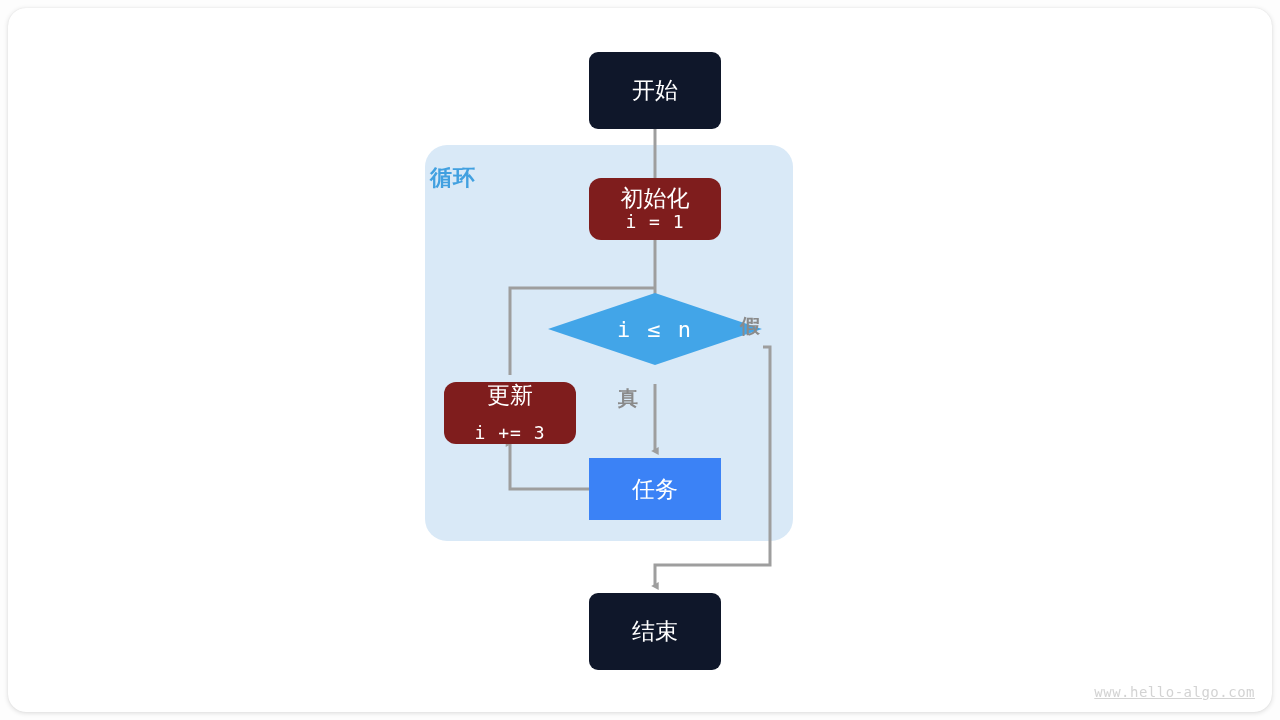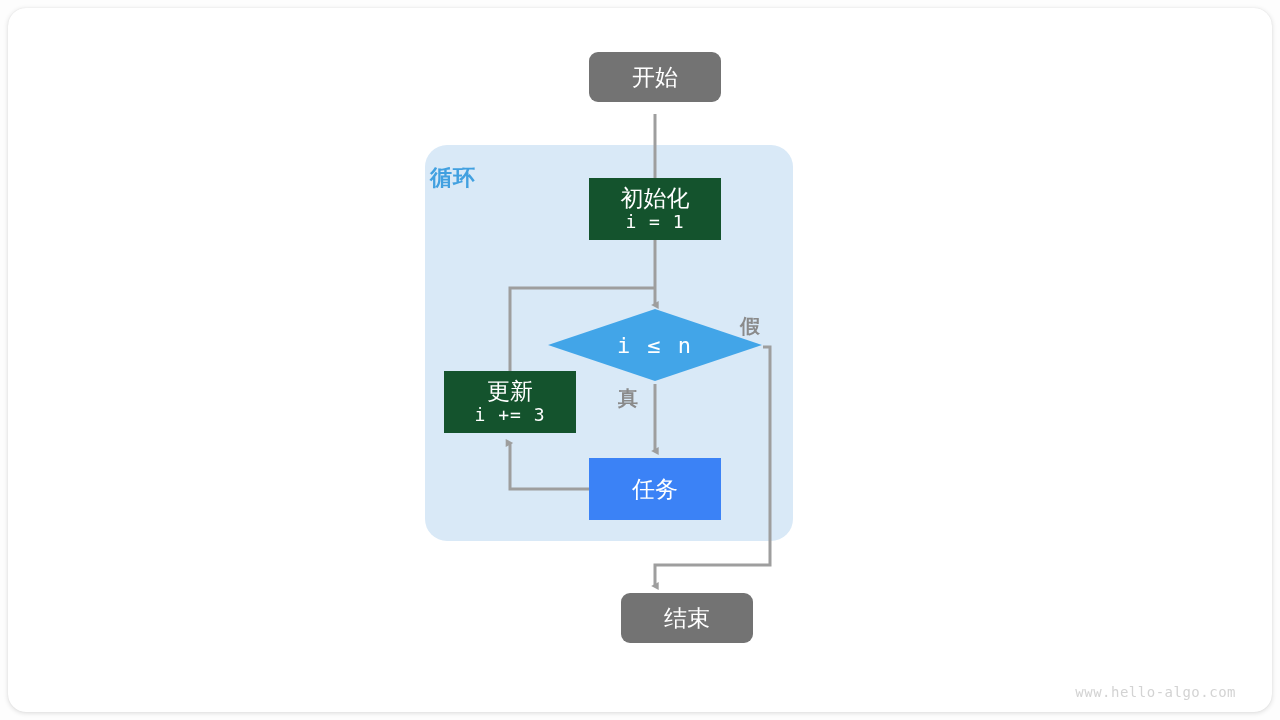--- a/index.html
+++ b/index.html
@@ -72,48 +72,49 @@
     font-size: 23px;
     line-height: 1.15;
   }
   .node .mono {
     font-family: "DejaVu Sans Mono", "Liberation Mono", monospace;
     font-size: 18px;
     line-height: 1.2;
     letter-spacing: 1px;
   }
   .terminal {
-    background: #737373;
+    background: #0f172a;
     border-radius: 9px;
     width: 132px;
-    height: 50px;
+    height: 77px;
   }
   #node-start { left: 589px; top: 52px; }
-  #node-end   { left: 589px; top: 593px; margin-left: 32px; }
+  #node-end   { left: 589px; top: 593px; }
 
   .process-blue {
-    background: #14532d;
+    background: #7f1d1d;
     width: 132px;
     height: 62px;
+    border-radius: 12px;
   }
   #node-init   { left: 589px; top: 178px; }
-  #node-update { left: 444px; top: 371px; }
+  #node-update { left: 444px; top: 382px; justify-content: space-between; }
 
   .process-green {
     background: #3b82f6;
     width: 132px;
     height: 62px;
   }
   #node-task { left: 589px; top: 458px; }
 
   
   .diamond-wrap {
     position: absolute;
     left: 547px;
-    top: 308px;
+    top: 292px;
     width: 216px;
     height: 74px;
   }
   .diamond-wrap svg { display: block; }
   .diamond-text {
     position: absolute;
     left: 0;
     top: 0;
     width: 216px;
     height: 74px;
@@ -132,26 +133,27 @@
     font-weight: bold;
     color: #8a8a8a;
     line-height: 1;
   }
   #label-true  { left: 618px; top: 388px; }
   #label-false { left: 740px; top: 316px; }
 
   
   .watermark {
     position: absolute;
-    right: 44px;
+    right: 25px;
     bottom: 20px;
     font-family: "DejaVu Sans Mono", "Liberation Mono", monospace;
     font-size: 14px;
     color: #d3d3d3;
     letter-spacing: 0.5px;
+    text-decoration: underline;
   }
 </style>
 </head>
 <body>
 
 <div id="canvas">
   <div class="card"></div>
 
   <div class="loop-box"></div>
   <div class="loop-label">循环</div>

